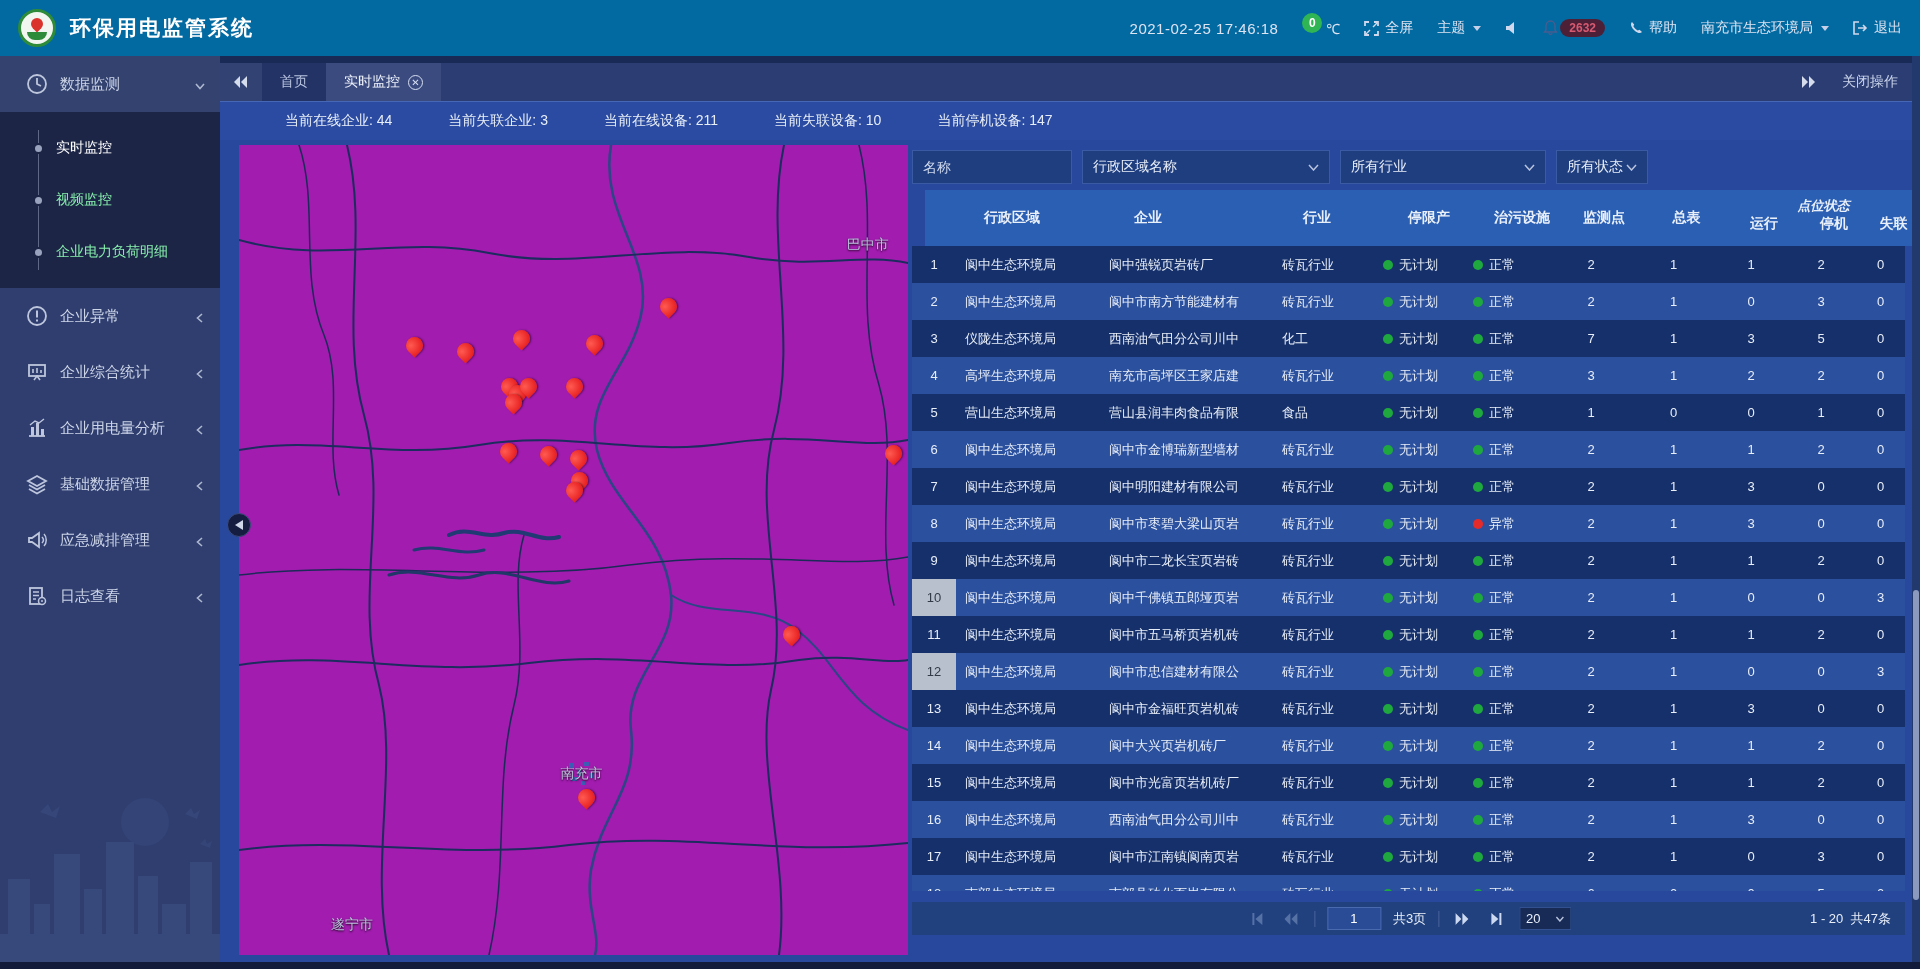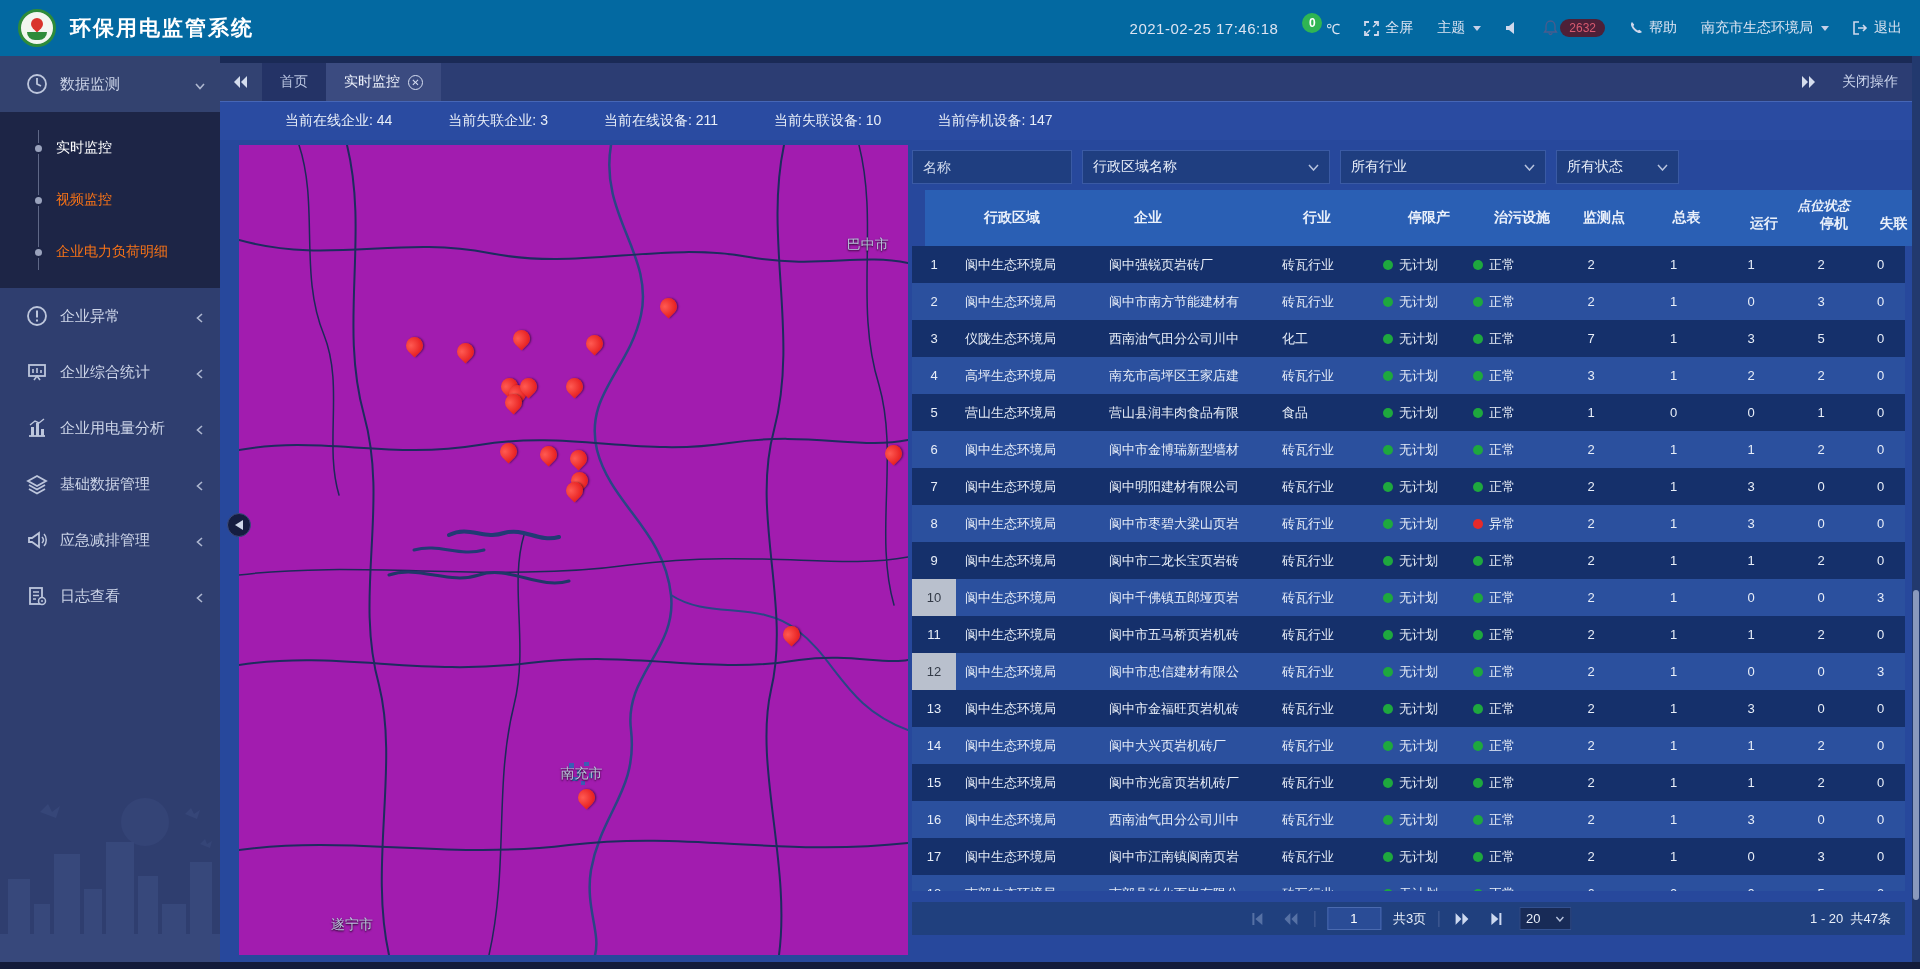--- a/index.html
+++ b/index.html
@@ -12,33 +12,33 @@
   .logo::before { content:""; position:absolute; left:10px; top:6px; width:12px; height:12px; border-radius:50% 50% 50% 0; transform:rotate(-45deg); background:#d9332b; }
   .logo::after { content:""; position:absolute; left:6px; bottom:4px; width:20px; height:8px; border-radius:0 0 10px 10px; background:#2e8b3a; }
   .app-title { font-size:21px; font-weight:bold; color:#ffffff; letter-spacing:2px; margin-left:14px; }
   .header-right { margin-left:auto; display:flex; align-items:center; gap:24px; font-size:14px; color:#dde4f2; }
   .datetime { font-size:15px; color:#dde4f2; letter-spacing:0.5px; }
   .temp { display:flex; align-items:flex-start; gap:4px; }
   .temp-badge { width:20px; height:20px; border-radius:50%; background:#2fb553; color:#fff; font-size:12px; font-weight:bold; display:flex; align-items:center; justify-content:center; margin-top:-6px; }
   .hbtn { display:flex; align-items:center; gap:6px; cursor:pointer; white-space:nowrap; }
   .hbtn svg { display:block; }
   .caret-down { width:0; height:0; border-left:4px solid transparent; border-right:4px solid transparent; border-top:5px solid #c6d0e8; display:inline-block; margin-left:2px; }
-  .badge { background:#4d2038; color:#d85a70; font-size:12px; font-weight:normal; border-radius:9px; padding:2px 9px; margin-left:-4px; }
+  .badge { background:#4d2038; color:#d85a70; font-size:12px; font-weight:bold; border-radius:9px; padding:2px 9px; margin-left:-4px; }
 
   
   .sidebar { position:absolute; top:56px; left:0; width:220px; bottom:0; background:#2f3e6f; overflow:hidden; z-index:20; }
   .side-item { height:56px; display:flex; align-items:center; padding:0 14px 0 26px; color:#cdd5e8; font-size:15px; cursor:pointer; position:relative; }
   .side-item.expanded { background:#33426f; }
   .s-icon { width:22px; height:22px; margin-right:12px; flex:0 0 auto; opacity:.9; }
   .s-icon svg { width:22px; height:22px; display:block; }
   .s-label { flex:1; }
   .s-chev { width:12px; height:12px; opacity:.8; }
   .submenu { background:#1d2546; position:relative; padding:10px 0; }
   .submenu::before { content:""; position:absolute; left:38px; top:18px; bottom:18px; width:1px; background:rgba(150,160,190,.55); }
-  .sub-item { height:52px; display:flex; align-items:center; padding-left:56px; font-size:14px; color:#f97316; cursor:pointer; position:relative; }
+  .sub-item { height:52px; display:flex; align-items:center; padding-left:56px; font-size:14px; color:#86efac; cursor:pointer; position:relative; }
   .sub-item .dot { position:absolute; left:33px; width:11px; height:11px; border-radius:50%; background:#9aa3bd; border:2px solid #1d2546; }
   .sub-item.active { color:#ffffff; }
   .skyline { position:absolute; bottom:0; left:0; width:220px; opacity:.38; }
 
   
   .tabbar { position:absolute; top:56px; left:220px; right:0; height:45px; background:#1a2a56; z-index:10; }
   .tabrow { position:absolute; bottom:0; left:0; right:0; height:38px; background:#2c3d73; display:flex; align-items:stretch; }
   .tab-collapse { width:42px; display:flex; align-items:center; justify-content:center; background:#324272; cursor:pointer; }
   .tab { padding:0 18px; display:flex; align-items:center; gap:8px; font-size:14px; color:#b9c4e0; background:#243366; cursor:pointer; }
   .tab.active { background:#3b4b80; color:#eef2fb; }
@@ -60,21 +60,21 @@
   .city-label { position:absolute; transform:translate(-50%,-50%); font-size:14px; color:#b9c3da; text-shadow:0 1px 2px #000; white-space:nowrap; }
   .map-collapse { position:absolute; left:-12px; top:368px; width:24px; height:24px; border-radius:50%; background:#151d40; border:1px solid #3c4c7e; display:flex; align-items:center; justify-content:center; cursor:pointer; z-index:5; }
 
   
   .right-panel { position:absolute; left:692px; top:5px; width:993px; height:810px; }
   .filter-row { position:absolute; top:5px; left:0; right:0; height:34px; display:flex; gap:10px; }
   .f-input, .f-select { background:#1f3e80; border:1px solid #3a5aa4; height:34px; display:flex; align-items:center; padding:0 10px; font-size:14px; color:#e8eef8; }
   input.f-input { width:160px; outline:none; }
   input.f-input::placeholder { color:#cfd9ec; opacity:1; }
   .f-select { justify-content:space-between; cursor:pointer; }
-  .f-select.w-region { width:248px; } .f-select.w-industry { width:206px; } .f-select.w-status { width:123px; }
+  .f-select.w-region { width:248px; } .f-select.w-industry { width:206px; } .f-select.w-status { width:92px; }
 
   .thead { position:absolute; top:45px; left:13px; width:993px; height:56px; background:#2a5fb4; display:flex; font-weight:bold; font-size:14px; color:#eaf0fa; }
   .th { display:flex; align-items:center; }
   .cell { display:flex; align-items:center; overflow:hidden; white-space:nowrap; }
   .c0{width:44px;justify-content:center;}
   .c1{width:145px;padding-left:9px;} .c2{width:175px;padding-left:8px;} .c3{width:95px;padding-left:6px;}
   .c4{width:90px;padding-left:12px;} .c5{width:90px;padding-left:12px;}
   .c6{width:80px;justify-content:center;} .c7{width:85px;justify-content:center;}
   .c8{width:70px;justify-content:center;} .c9{width:70px;justify-content:center;} .c10{width:49px;justify-content:center;}
   .thead .c1{padding-left:15px;} .thead .c2{padding-left:20px;} .thead .c3{padding-left:14px;}

